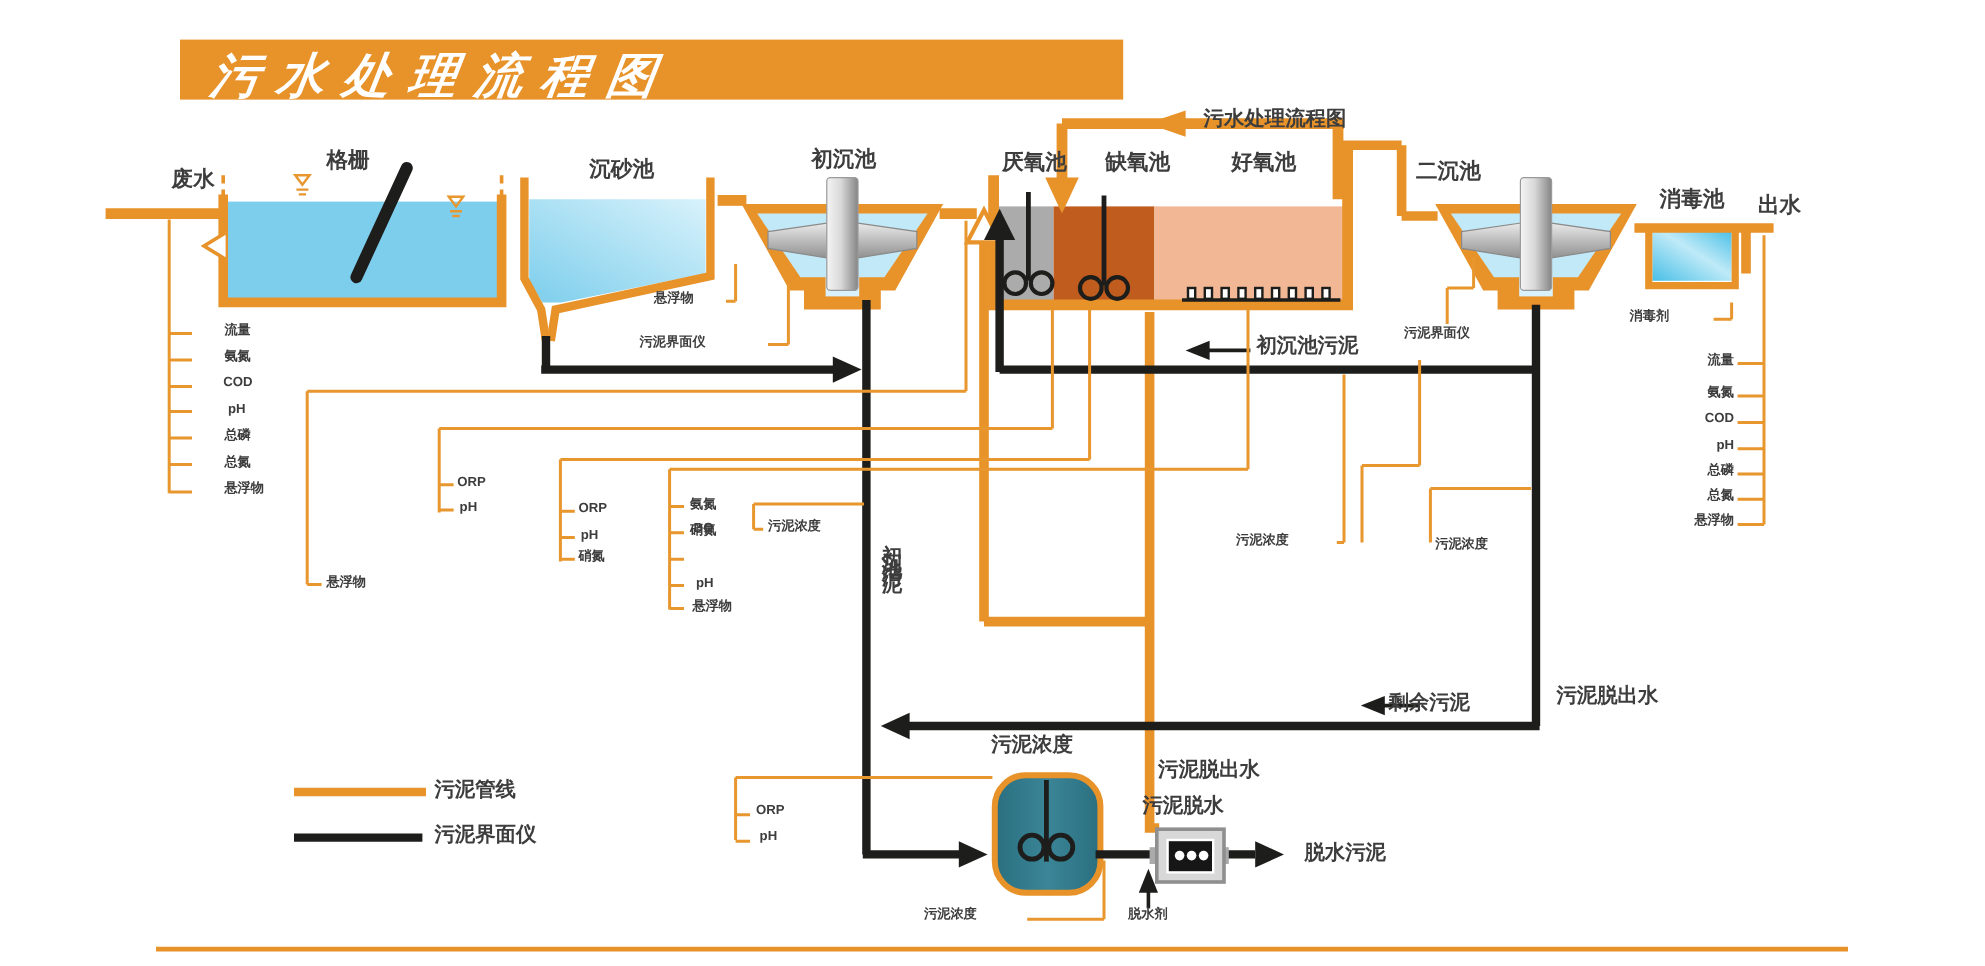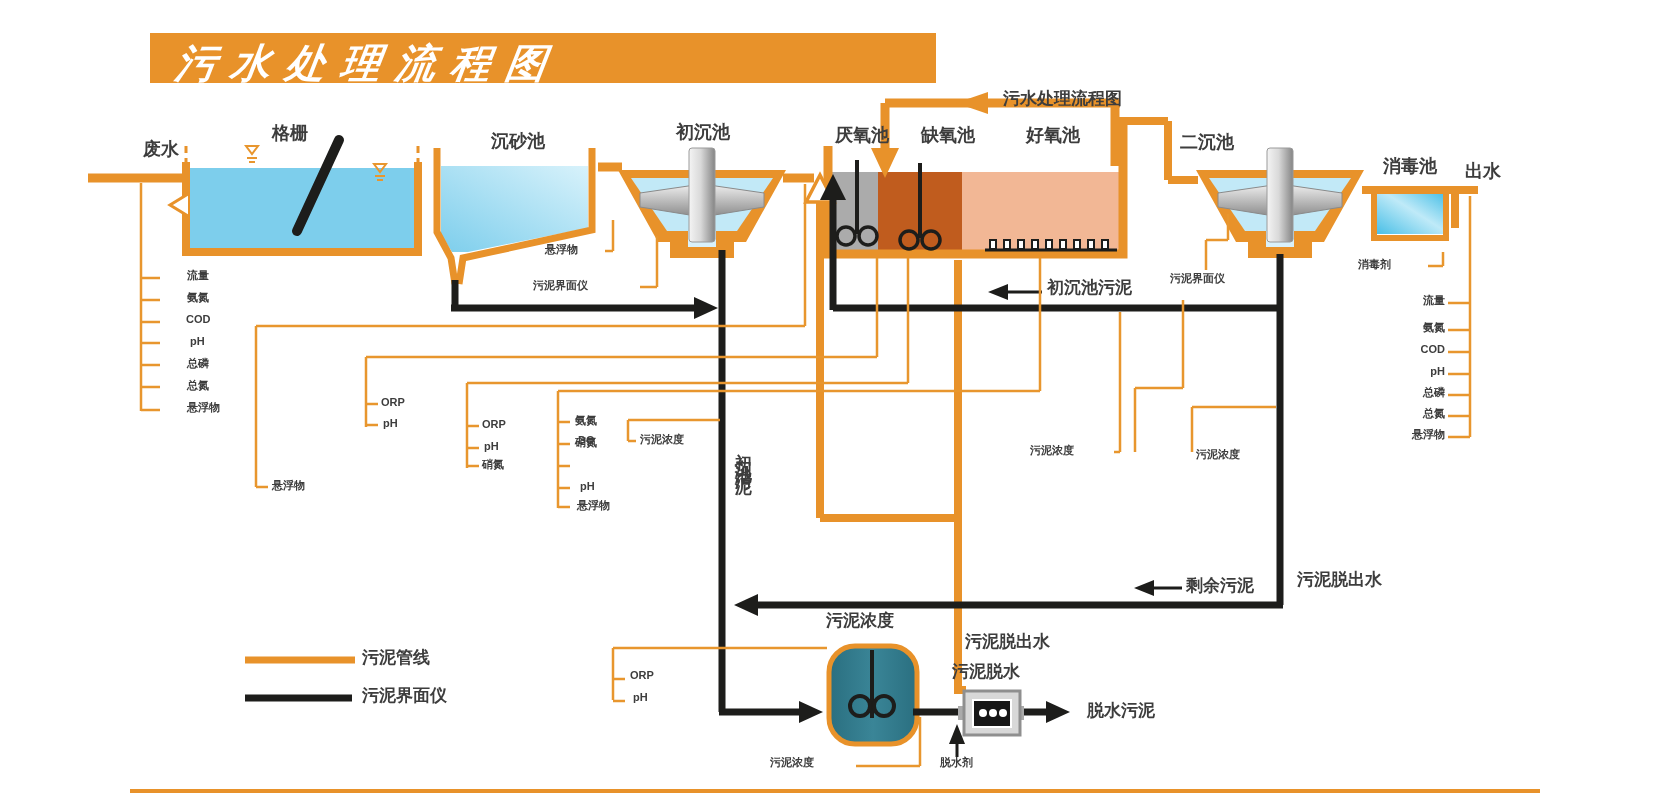--- a/index.html
+++ b/index.html
@@ -247,21 +247,21 @@
 
 <div class="lb rt" style="left:1345px;top:294px">流量</div>
 <div class="lb rt" style="left:1345px;top:321px">氨氮</div>
 <div class="lb rt" style="left:1345px;top:343px">COD</div>
 <div class="lb rt" style="left:1345px;top:365px">pH</div>
 <div class="lb rt" style="left:1345px;top:386px">总磷</div>
 <div class="lb rt" style="left:1345px;top:407px">总氮</div>
 <div class="lb rt" style="left:1345px;top:428px">悬浮物</div>
 
 <div class="lb" style="left:1358px;top:258px">消毒剂</div>
-<div class="lb md" style="left:1186px;top:577px">剩余污泥</div>
+<div class="lb md" style="left:1157px;top:577px">剩余污泥</div>
 <div class="lb md" style="left:1297px;top:571px">污泥脱出水</div>
 <div class="lb md" style="left:965px;top:633px">污泥脱出水</div>
 <div class="lb md" style="left:952px;top:663px">污泥脱水</div>
 <div class="lb md" style="left:1087px;top:702px">脱水污泥</div>
 <div class="lb md" style="left:826px;top:612px">污泥浓度</div>
 
 <div class="lb" style="left:630px;top:669px">ORP</div>
 <div class="lb" style="left:633px;top:691px">pH</div>
 <div class="lb" style="left:770px;top:756px">污泥浓度</div>
 <div class="lb" style="left:940px;top:756px">脱水剂</div>

